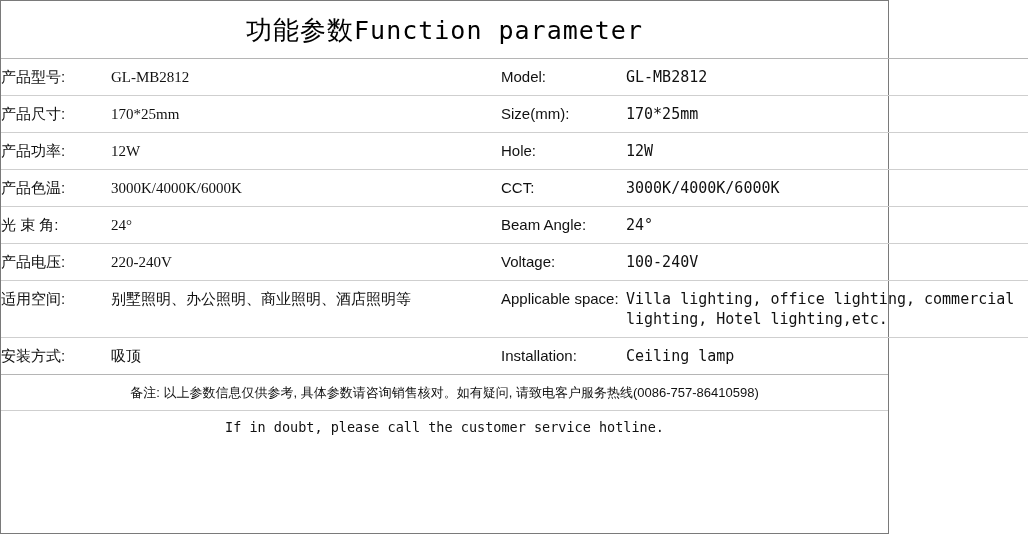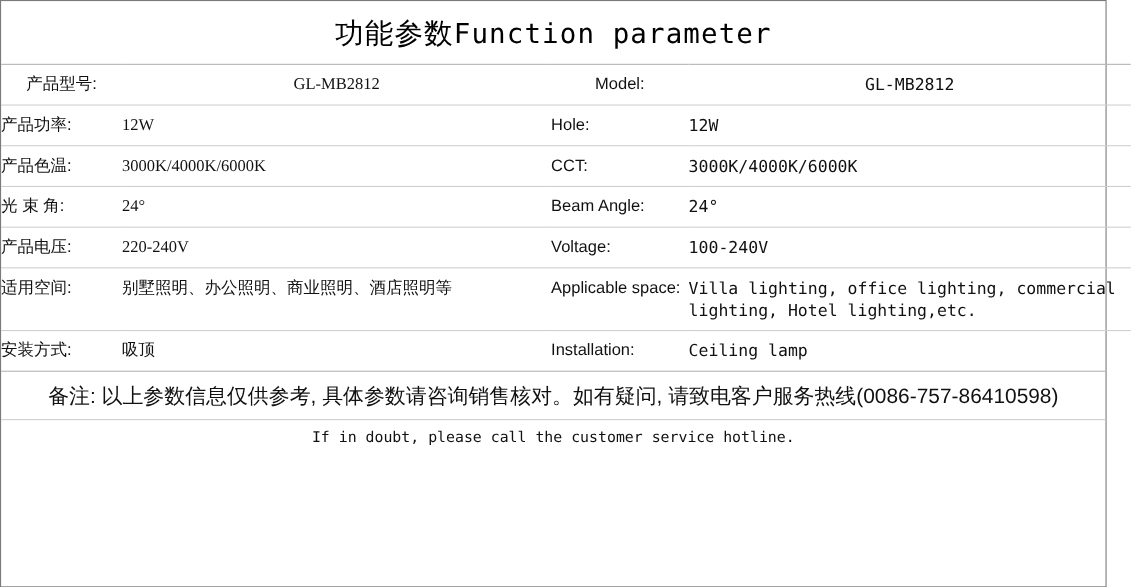--- a/index.html
+++ b/index.html
@@ -9,21 +9,21 @@
   }
   body {
     width: 1029px;
     height: 534px;
     font-family: "Liberation Sans", sans-serif;
     color: #111111;
     overflow: hidden;
   }
   .page {
     position: relative;
-    width: 1006px;
+    width: 889px;
     height: 534px;
     box-sizing: border-box;
     border: 1px solid #7a7a7a;
     background: #ffffff;
   }
   .title {
     text-align: center;
     font-family: "Liberation Serif", serif;
     font-size: 27px;
     letter-spacing: 1px;
@@ -43,21 +43,20 @@
   table.spec {
     width: 1027px;
     border-collapse: collapse;
     table-layout: fixed;
   }
   table.spec tr {
     border-top: 1px solid #cfcfcf;
   }
   table.spec tr.first {
     border-top: 1px solid #b5b5b5;
-    text-align: center;
   }
   table.spec td {
     padding: 8px 0 8px 0;
     vertical-align: top;
     font-size: 15px;
     line-height: 20px;
   }
   td.cn-label {
     width: 110px;
     padding-left: 14px;
@@ -84,21 +83,21 @@
     font-family: "DejaVu Sans Mono", monospace;
     font-size: 14px;
     color: #111111;
     line-height: 19px;
     padding-right: 10px;
   }
   .note-cn {
     border-top: 1px solid #b5b5b5;
     text-align: center;
     font-family: "Liberation Sans", sans-serif;
-    font-size: 19px;
+    font-size: 13px;
     padding: 9px 10px 8px 10px;
     color: #111111;
     white-space: nowrap;
   }
   .note-en {
     border-top: 1px solid #cfcfcf;
     text-align: center;
     font-family: "DejaVu Sans Mono", monospace;
     font-size: 13.5px;
     line-height: 19px;
@@ -115,20 +114,26 @@
     <span class="cn">功能参数</span><span class="en">Function parameter</span>
   </div>
 
   <table class="spec">
     <tbody>
       <tr class="first">
         <td class="cn-label">产品型号:</td>
         <td class="cn-value">GL-MB2812</td>
         <td class="en-label">Model:</td>
         <td class="en-value">GL-MB2812</td>
+      </tr>
+      <tr>
+        <td class="cn-label">产品尺寸:</td>
+        <td class="cn-value">170*25mm</td>
+        <td class="en-label">Size(mm):</td>
+        <td class="en-value">170*25mm</td>
       </tr>
       <tr>
         <td class="cn-label">产品功率:</td>
         <td class="cn-value">12W</td>
         <td class="en-label">Hole:</td>
         <td class="en-value">12W</td>
       </tr>
       <tr>
         <td class="cn-label">产品色温:</td>
         <td class="cn-value">3000K/4000K/6000K</td>

